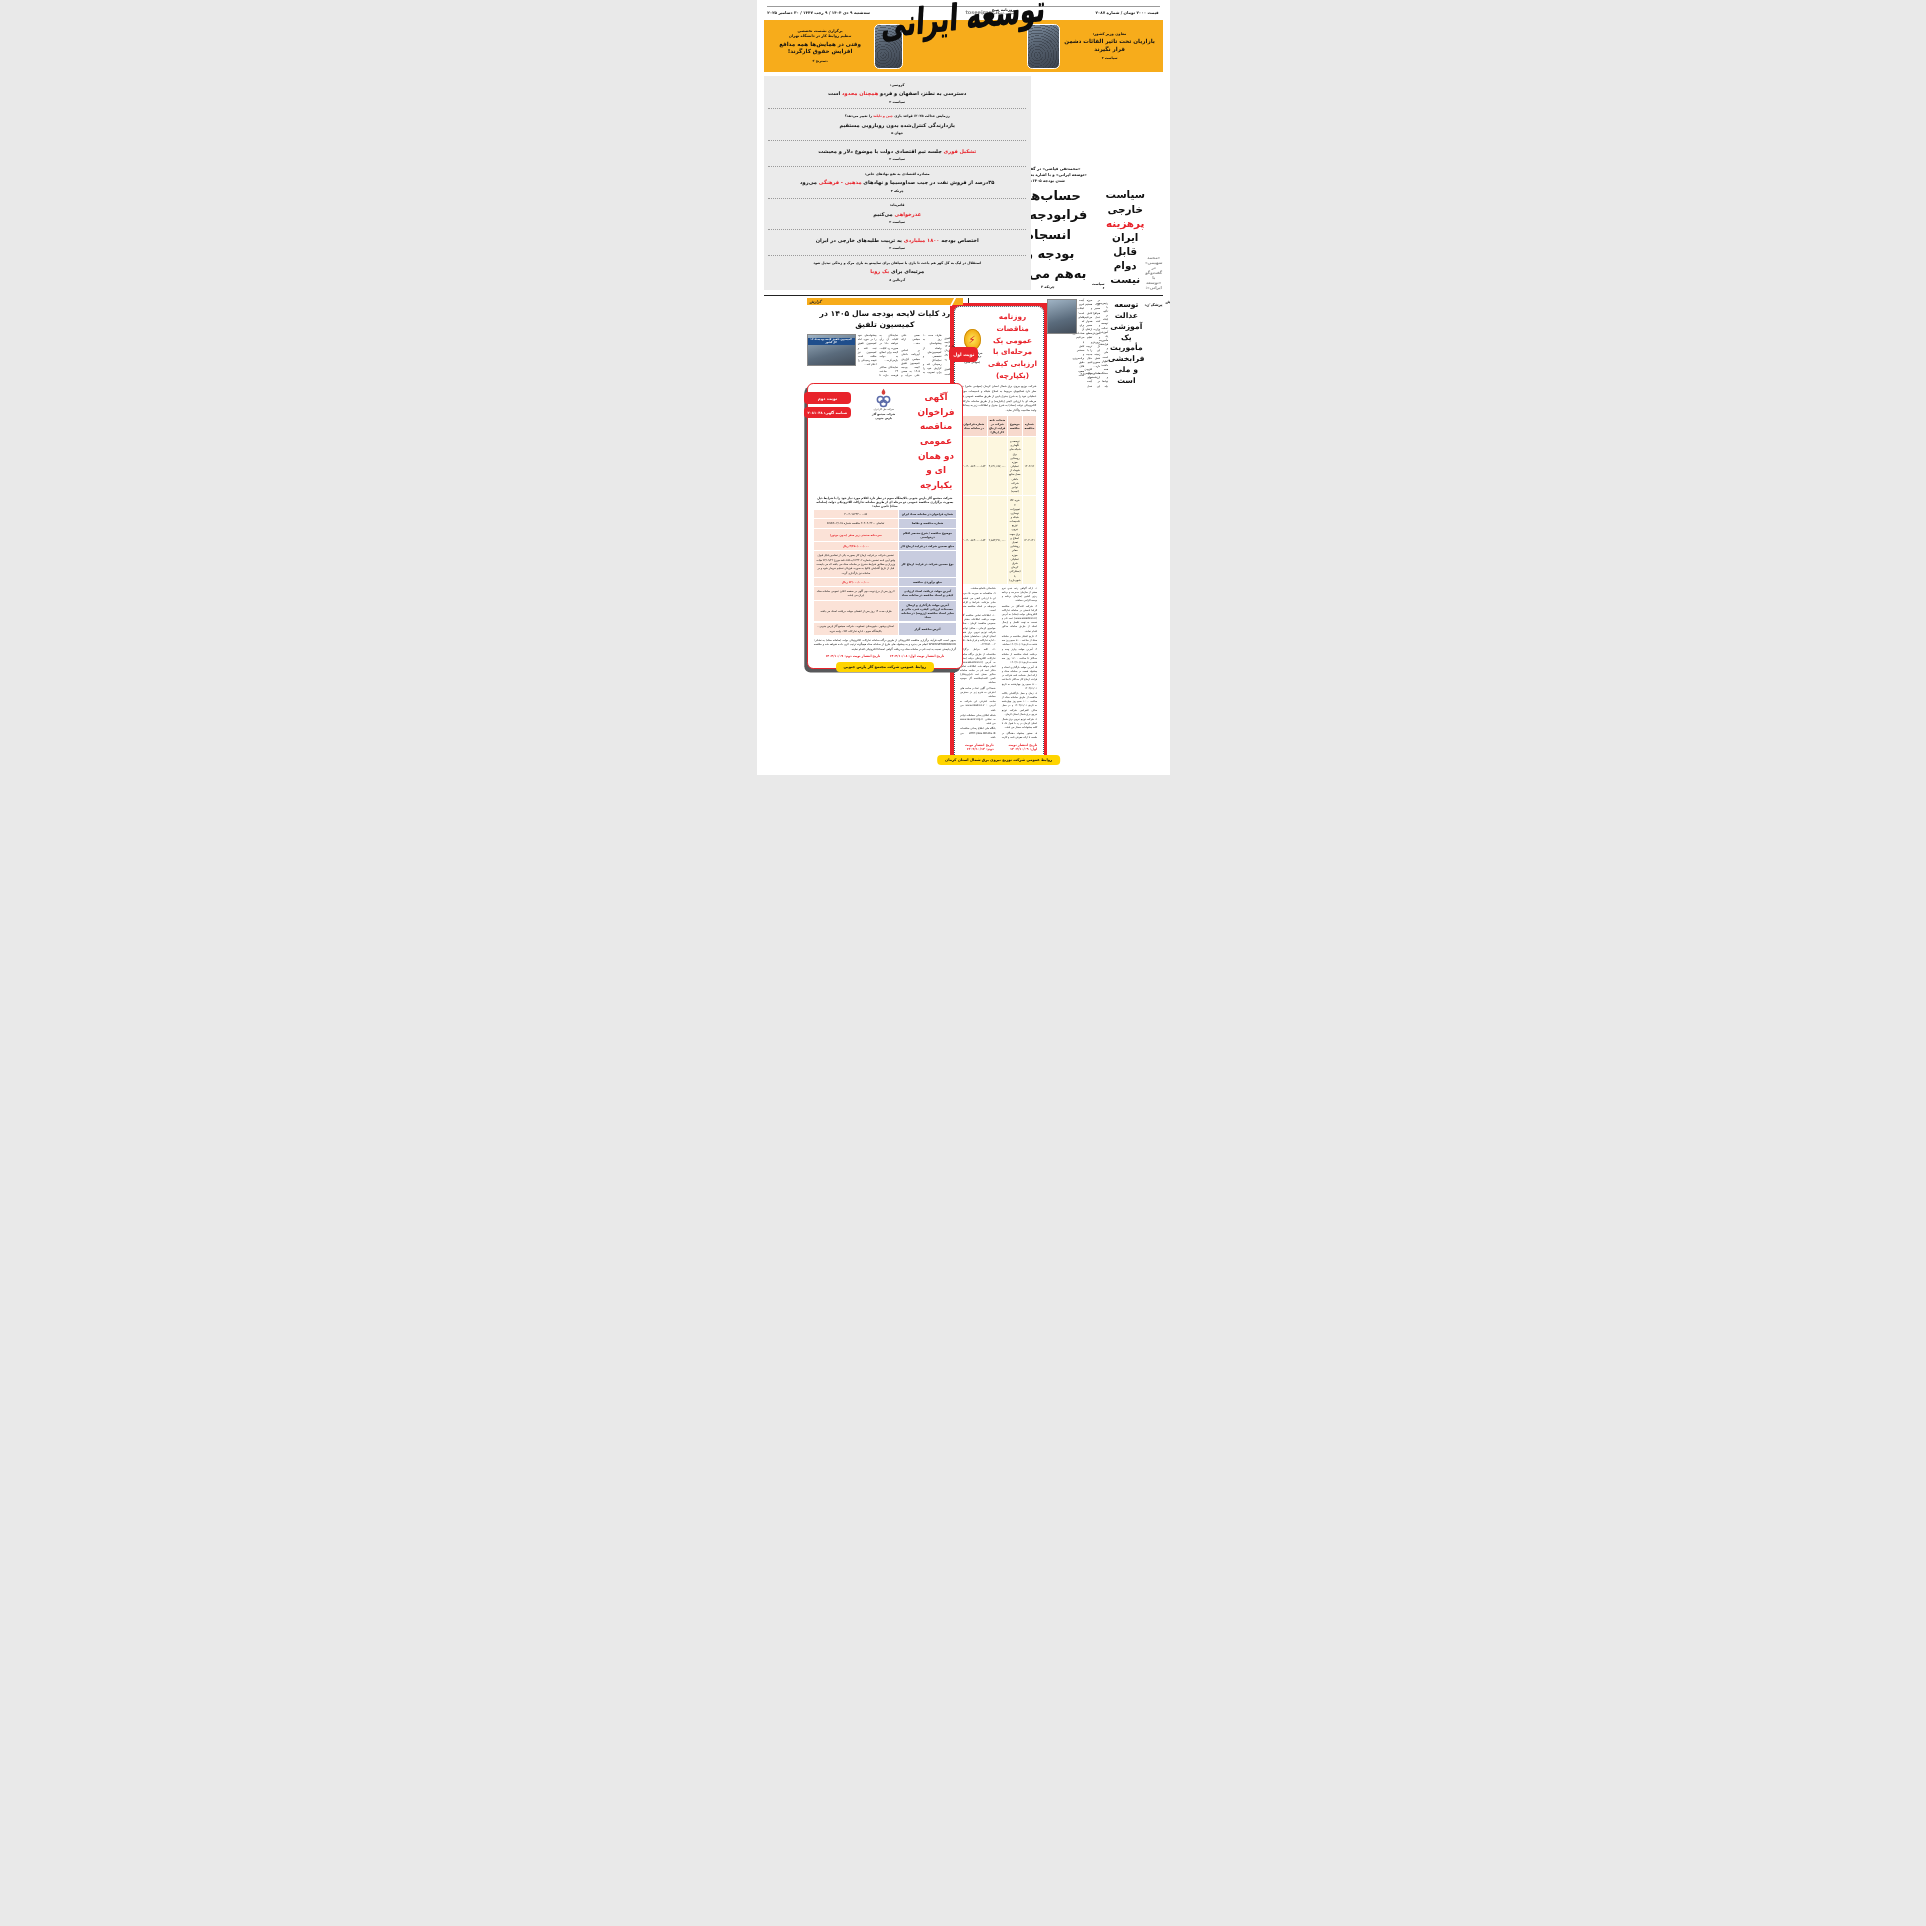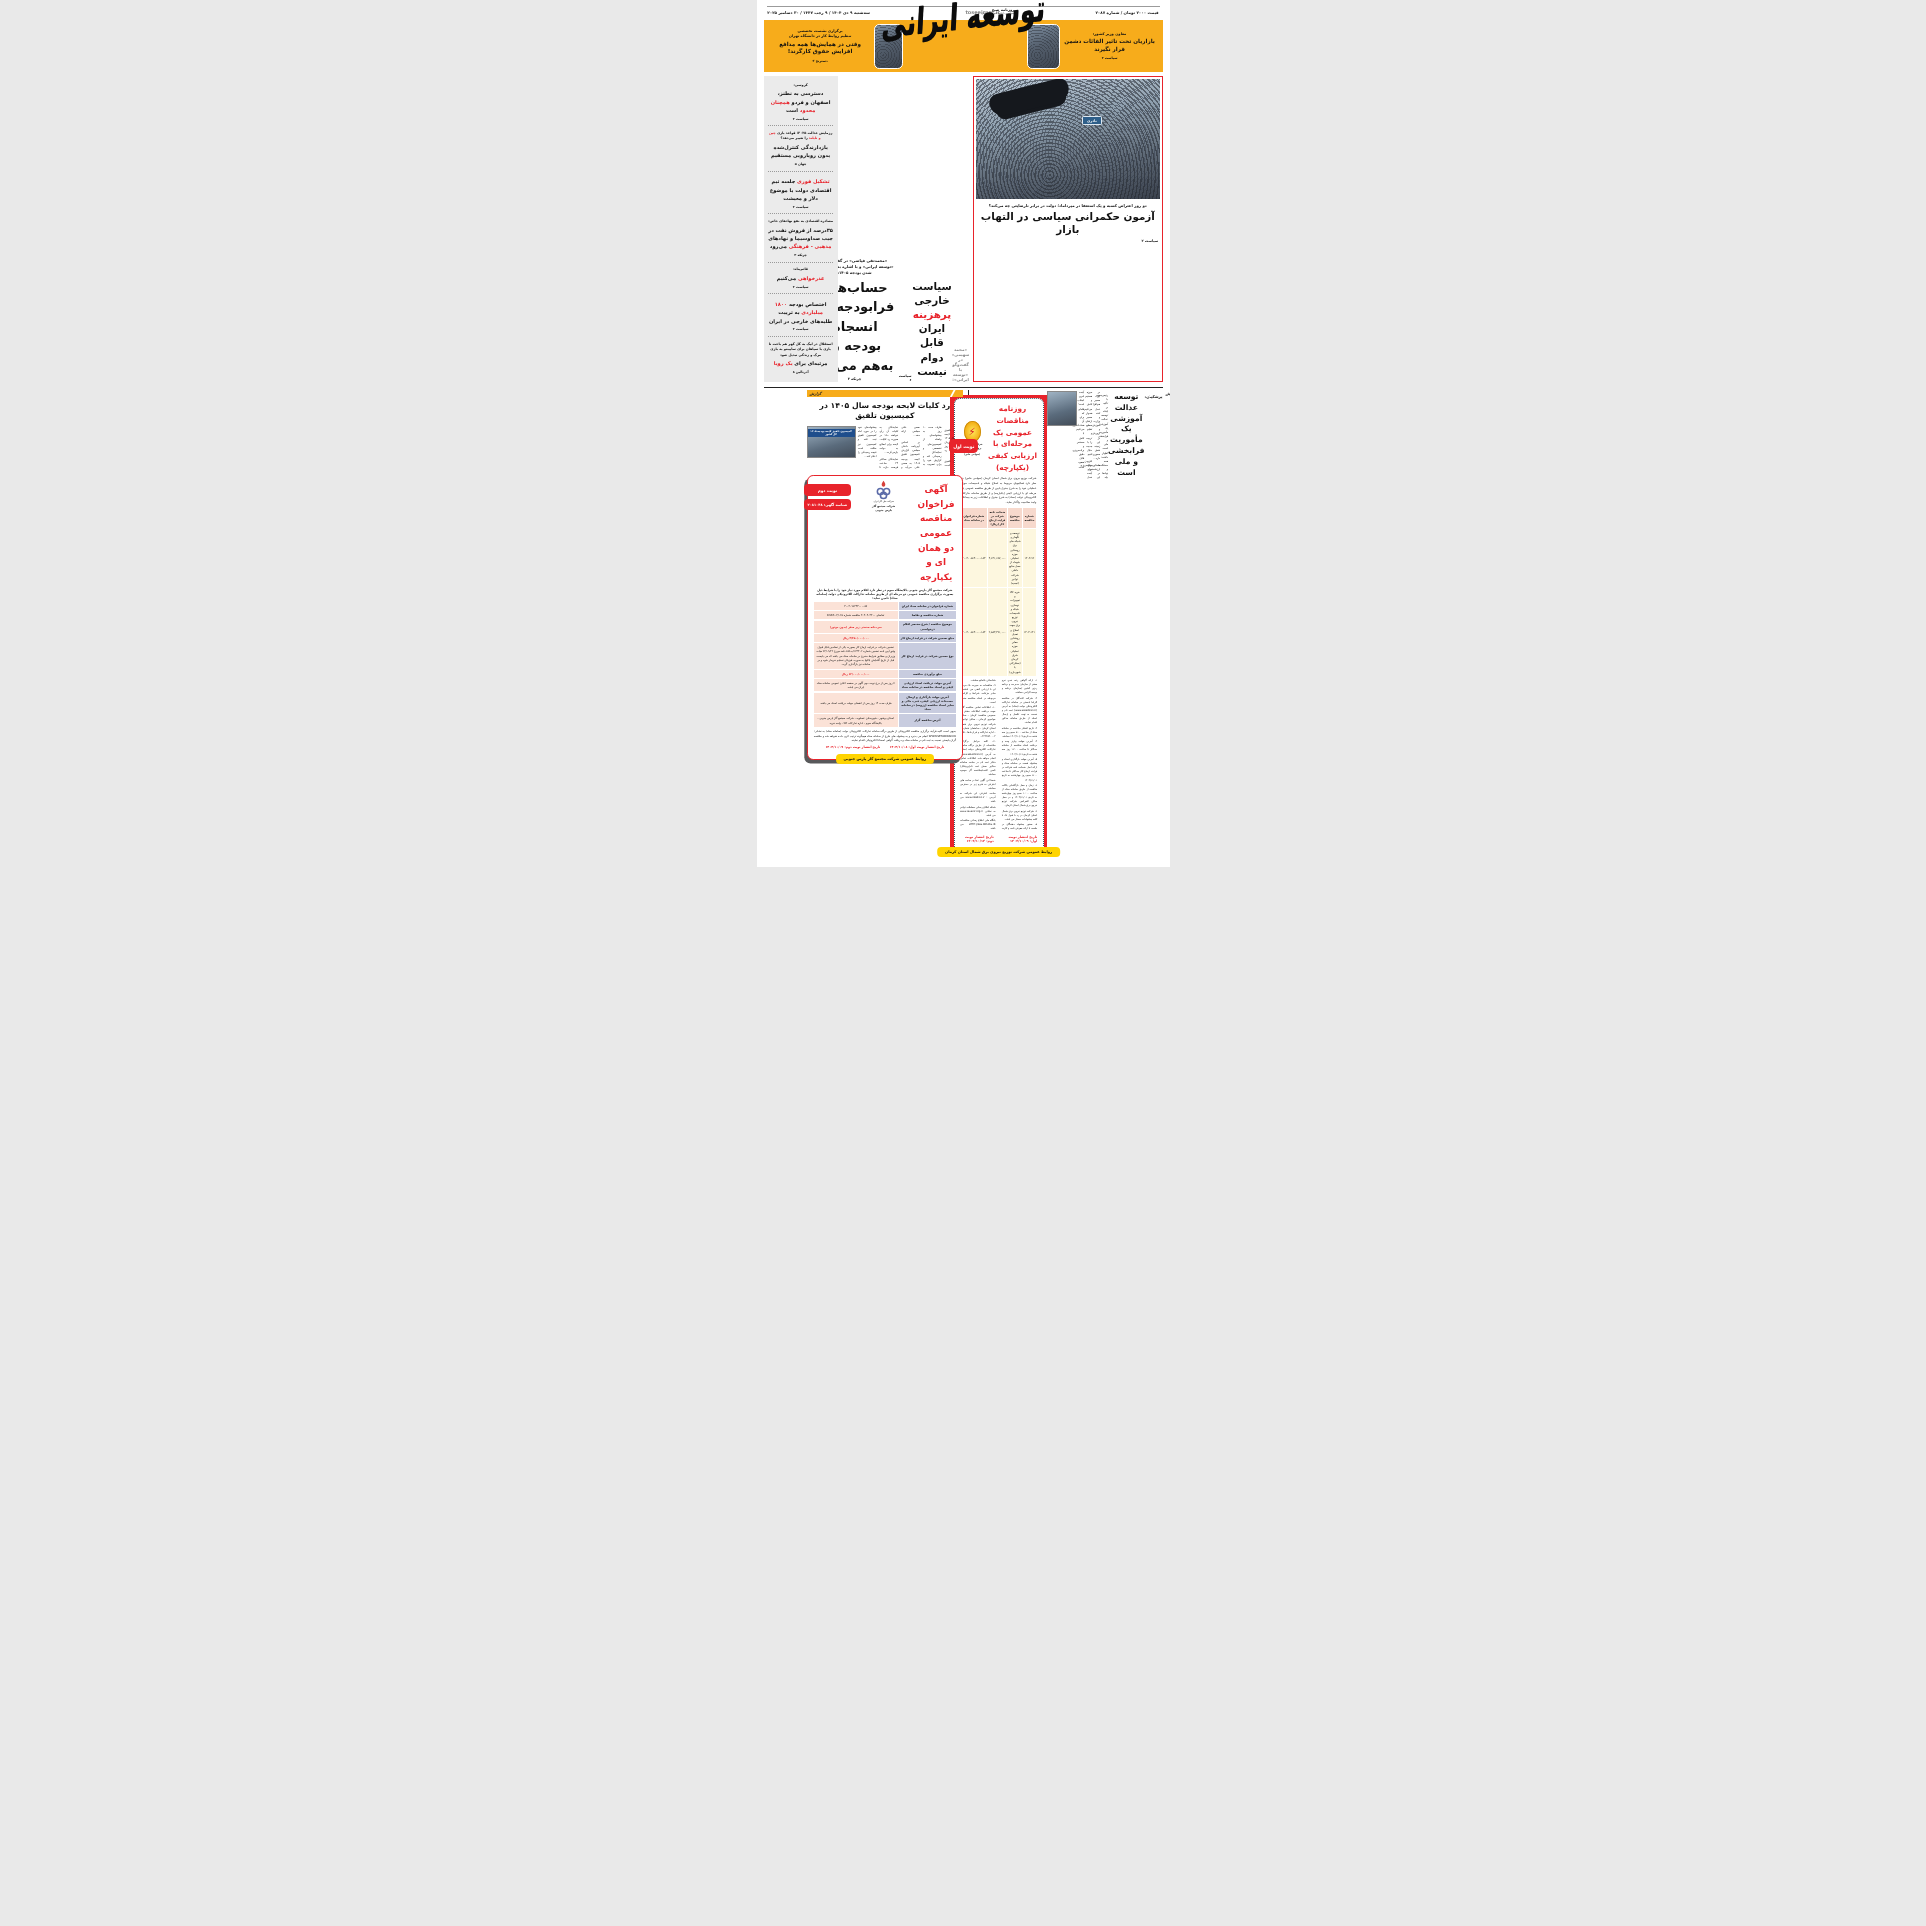--- a/index.html
+++ b/index.html
@@ -155,30 +155,20 @@
           <span>تنظیم روابط کار در دانشگاه تهران</span>
         </div>
         <div class="ttl">وقتی در همایش‌ها همه مدافع افزایش حقوق کارگرند!</div>
         <div class="ref">دسترنج ۴</div>
       </div>
     </div>
   </div>
 
   <div class="main">
 
-    <div class="photo-box">
-      <div class="mainphoto">
-        <div class="crowd"></div>
-        <div class="handset"></div>
-        <div class="sign">نادری</div>
-      </div>
-      <div class="kick">دو روز اعتراض کسبه و یک استعفا در میرداماد؛ دولت در برابر نارضایتی چه می‌کند؟</div>
-      <div class="big">آزمون حکمرانی سیاسی در التهاب بازار</div>
-      <div class="ref">سیاست ۲</div>
-    </div>
 
     <div class="article">
       <div class="kick">«محمد سهیمی» در گفت‌وگو با «توسعه ایرانی»:</div>
       <h1><span>سیاست خارجی </span><span class="red">پرهزینه</span><span> ایران قابل دوام نیست</span></h1>
       <div class="cols3">
         <p>مهم‌ترین نیروی بازدارنده در برابر دشمنی‌ها، پشتیبانی اکثریت مردم از حاکمیت و در مرحله بعد توان نظامی و دفاعی و نیروهای مسلح هستند. توان ایران اتحاد ملی و رضایت اکثریت مردم از حاکمیت است؛ این در حمایت اکثریت مردم خود در برابر آمریکا و اسرائیل معنا می‌یابد…</p>
         <p>در هنوز بر همان پاشنه می‌چرخد. در عین حال، آن‌گونه که گمان می‌رود در برابر تغییرات اقلیت بسیار کوچک شبه‌نظامی در شرایط سخت پیش نخواهد رفت و برای تغییرات مثبت دستکم در آینده‌ی نزدیک نباید امیدوار بود…</p>
         <p>یقین دارم هر خبری که درباره توافق و مذاکره منتشر می‌شود، برخی به صورت مشروع و برخی دیگر در زمینه‌های سیاسی، اقتصادی و فرهنگی به دنبال منافع خود هستند؛ در نتیجه به نظر می‌رسد این شکاف را بر کشور تحمیل می‌کنند…</p>
       </div>
       <div class="pref">سیاست ۶</div>

